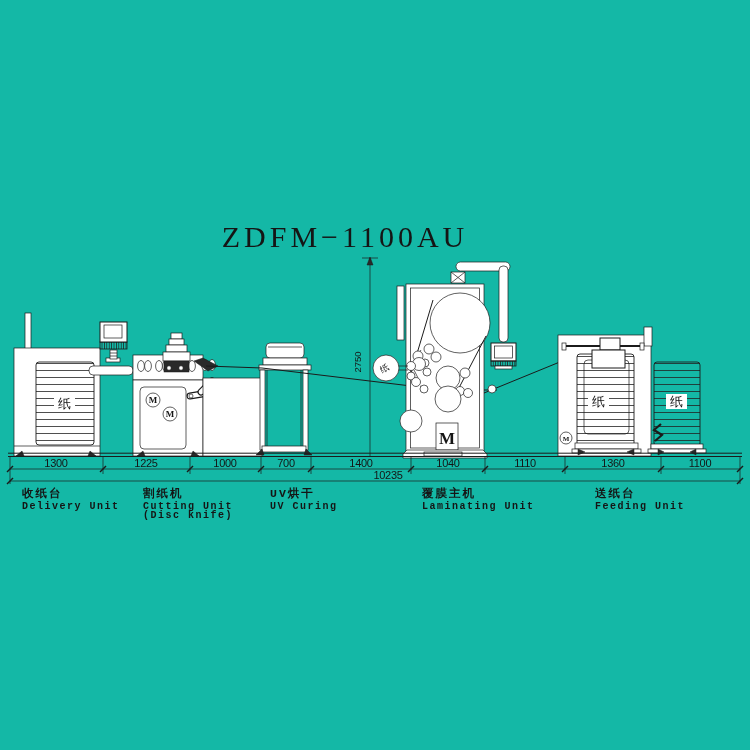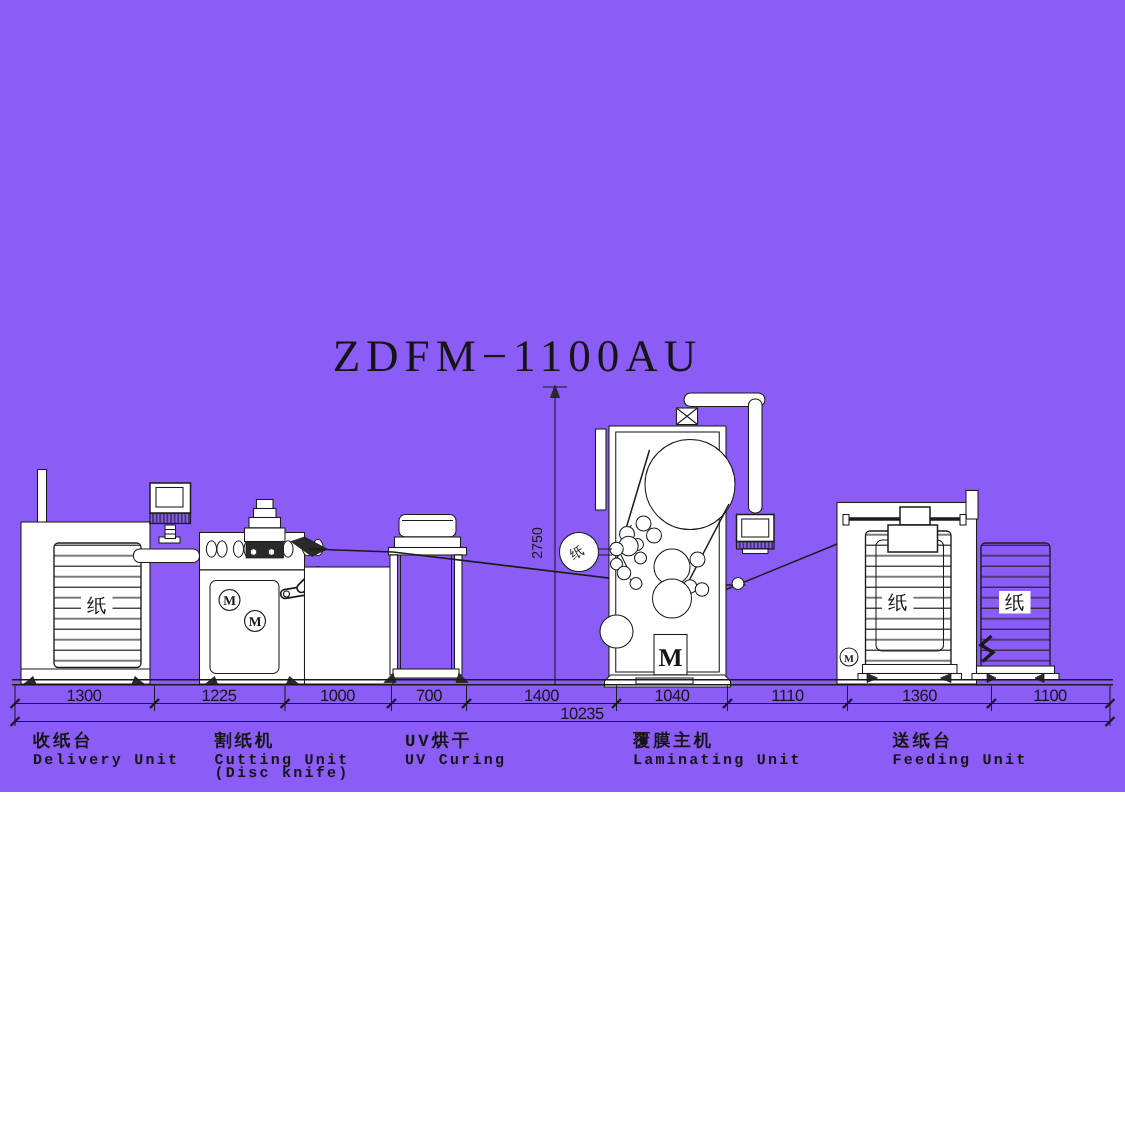--- a/index.html
+++ b/index.html
@@ -1,16 +1,16 @@
 <!DOCTYPE html>
 <html><head>
 <meta charset="utf-8">
 <style>
   html,body{margin:0;padding:0;background:#ffffff;}
-  .page{width:750px;height:528px;position:relative;background:#8b5cf6;overflow:hidden;text-align:right;}
+  .page{width:750px;height:750px;position:relative;background:#14b8a6;overflow:hidden;text-align:right;}
   svg{display:block;}
   text{fill:#151515;}
   .t-title{font-family:"Liberation Serif","DejaVu Serif",serif;font-size:30px;letter-spacing:4px;}
   .t-dim{font-family:"Liberation Sans","DejaVu Sans",sans-serif;font-size:11px;letter-spacing:-0.3px;}
   .t-dimv{font-family:"Liberation Sans","DejaVu Sans",sans-serif;font-size:9.5px;}
   .t-cn{font-family:"Liberation Mono","DejaVu Sans Mono",monospace,sans-serif;font-size:11.5px;letter-spacing:2px;font-weight:600;}
   .t-en{font-family:"Liberation Mono","DejaVu Sans Mono",monospace,sans-serif;font-size:10px;letter-spacing:1.5px;font-weight:600;}
   .t-paper{font-family:"Liberation Sans","DejaVu Sans",sans-serif;font-size:13px;}
   .t-paper-s{font-family:"Liberation Sans","DejaVu Sans",sans-serif;font-size:9px;}
   .t-m{font-family:"Liberation Serif","DejaVu Serif",serif;font-size:9px;font-weight:bold;}

